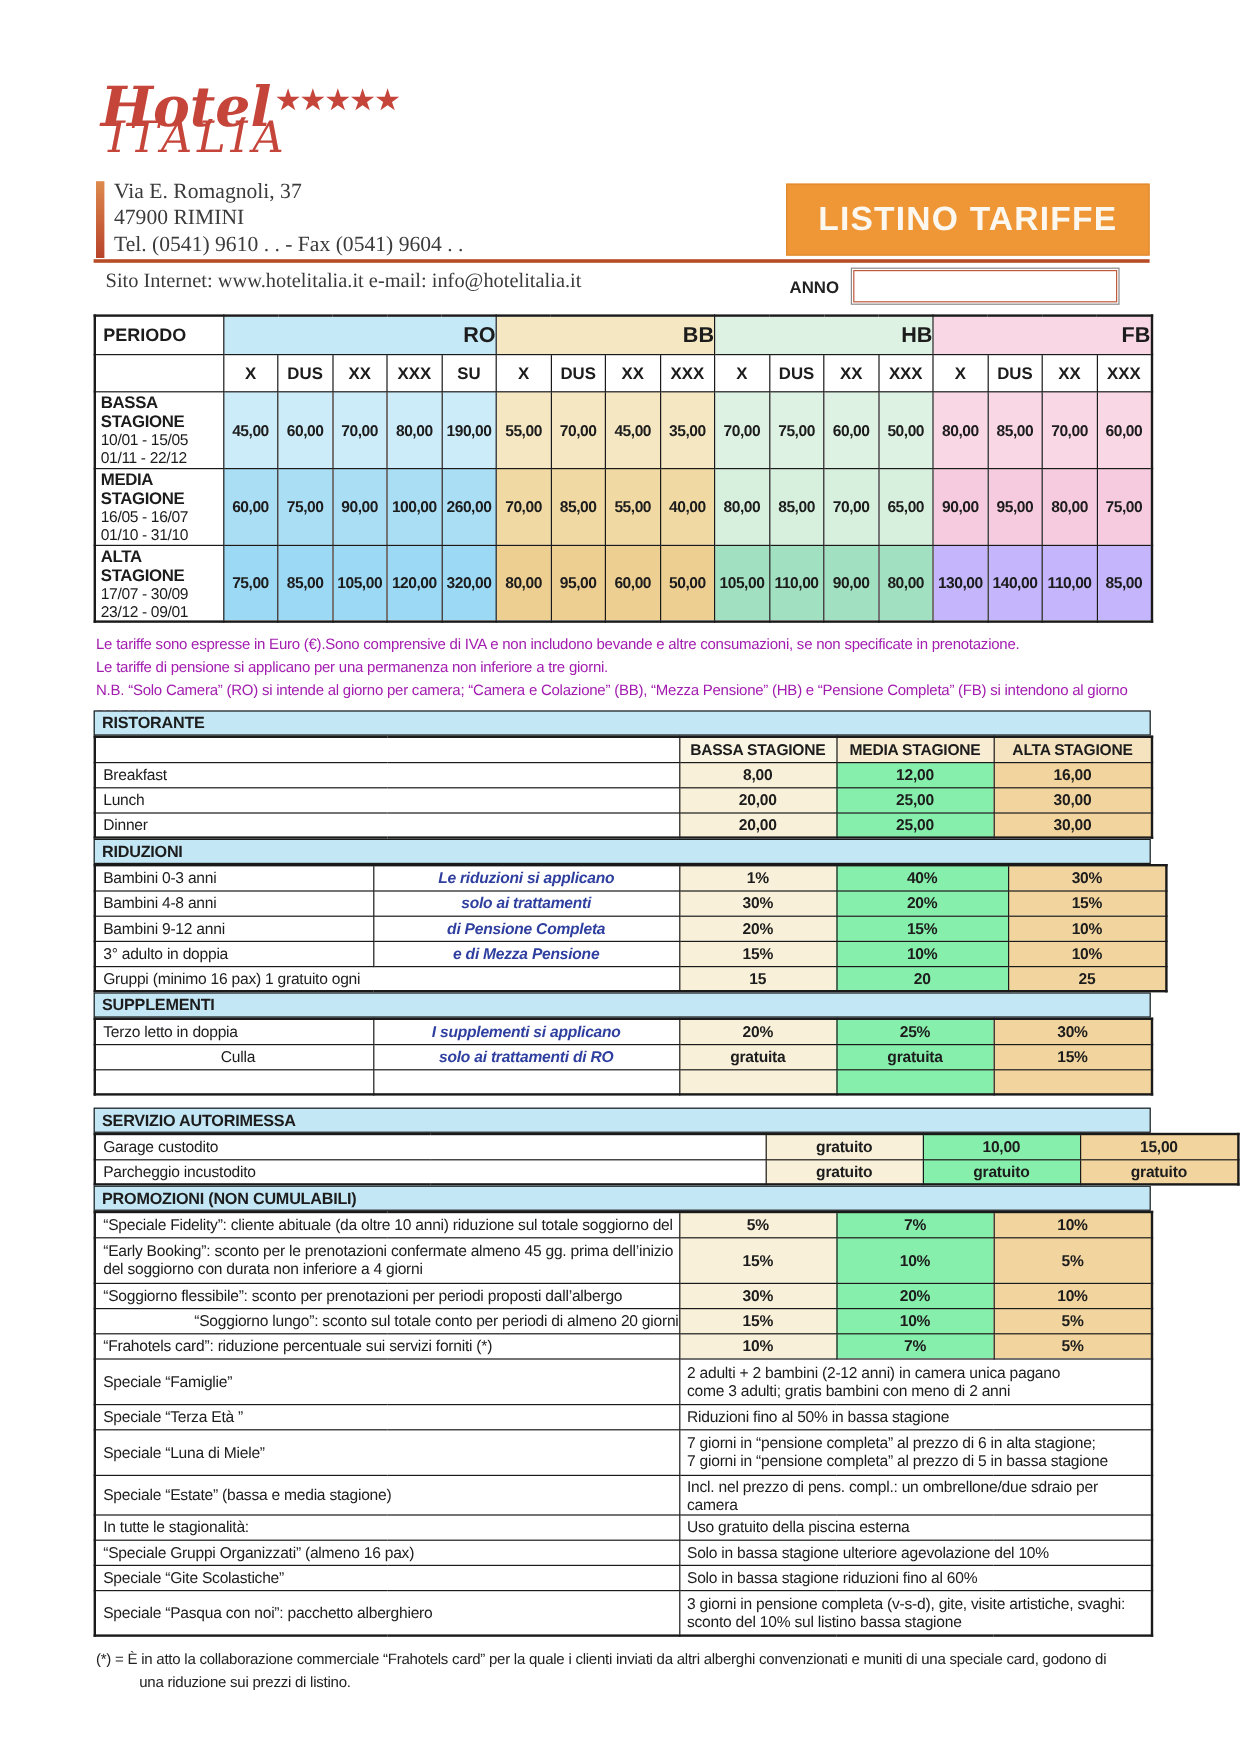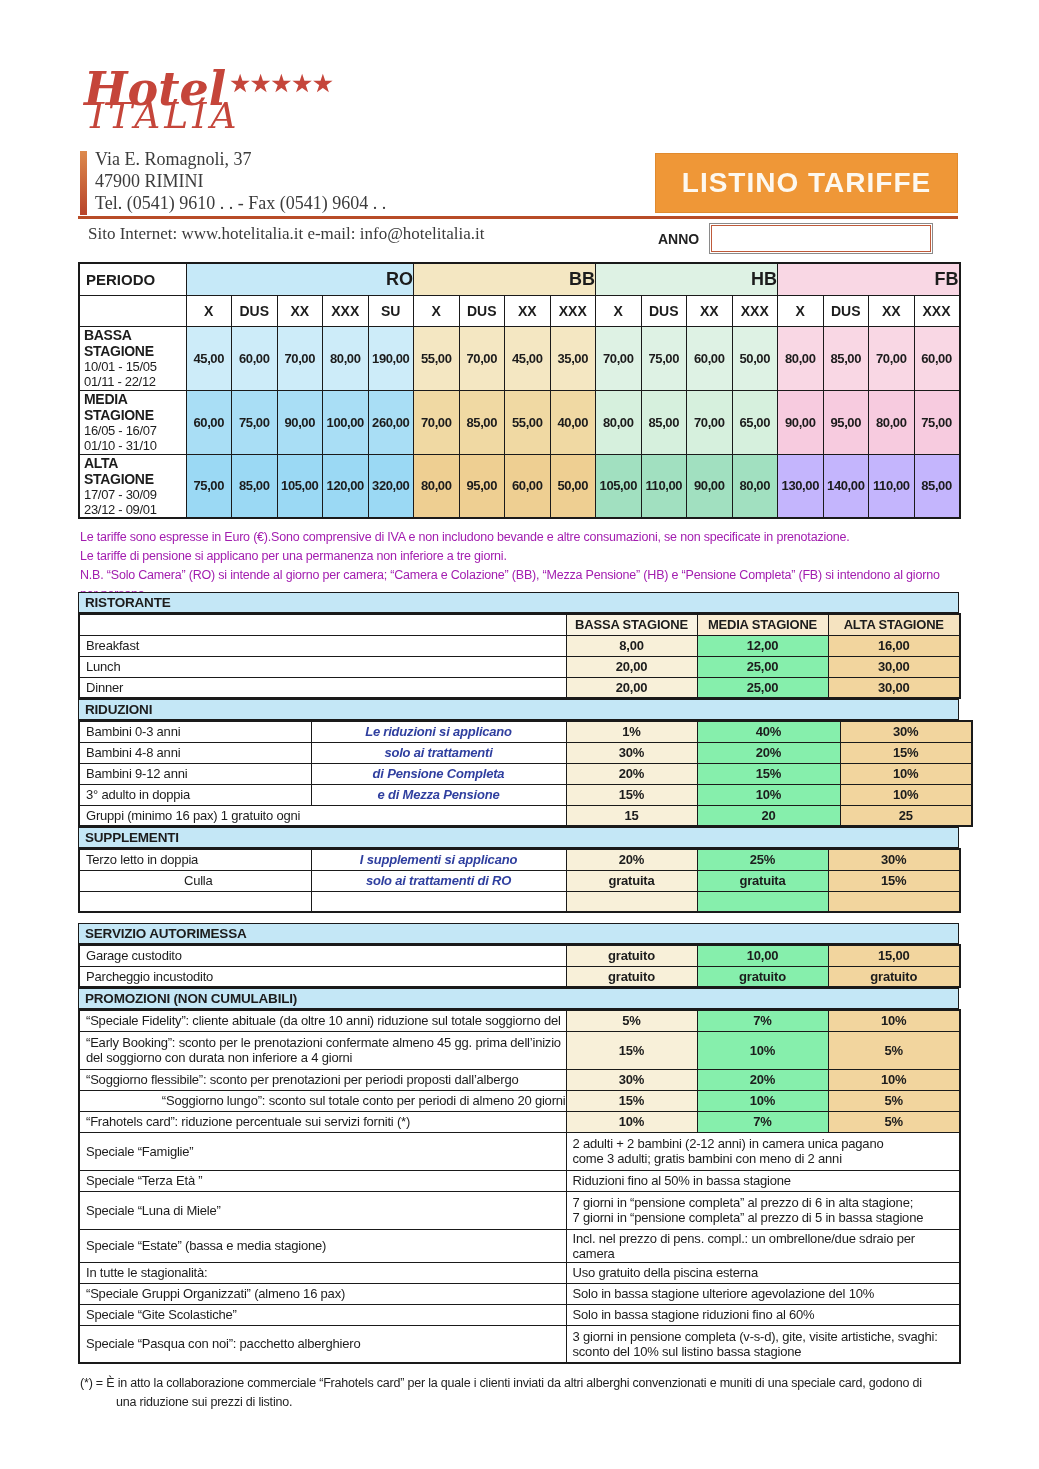--- a/index.html
+++ b/index.html
@@ -323,21 +323,21 @@
             <td class="valc c1" style="width: 131px;"></td>
             <td class="valc c2" style="width: 132px;"></td>
           </tr>
         </tbody>
       </table>
       <div class="gap"></div>
       <div class="bar">SERVIZIO AUTORIMESSA</div>
       <table class="lt">
         <tbody>
           <tr>
-            <td class="labAB" colspan="2" style="width: 487px;">Garage custodito</td>
+            <td class="labAB" colspan="2" style="width: 559px;">Garage custodito</td>
             <td class="valc c0" style="width: 131px;">gratuito</td>
             <td class="valc c1" style="width: 131px;">10,00</td>
             <td class="valc c2" style="width: 132px;">15,00</td>
           </tr>
           <tr>
             <td class="labAB" colspan="2" style="width: 487px;">Parcheggio incustodito</td>
             <td class="valc c0" style="width: 131px;">gratuito</td>
             <td class="valc c1" style="width: 131px;">gratuito</td>
             <td class="valc c2" style="width: 132px;">gratuito</td>
           </tr>

